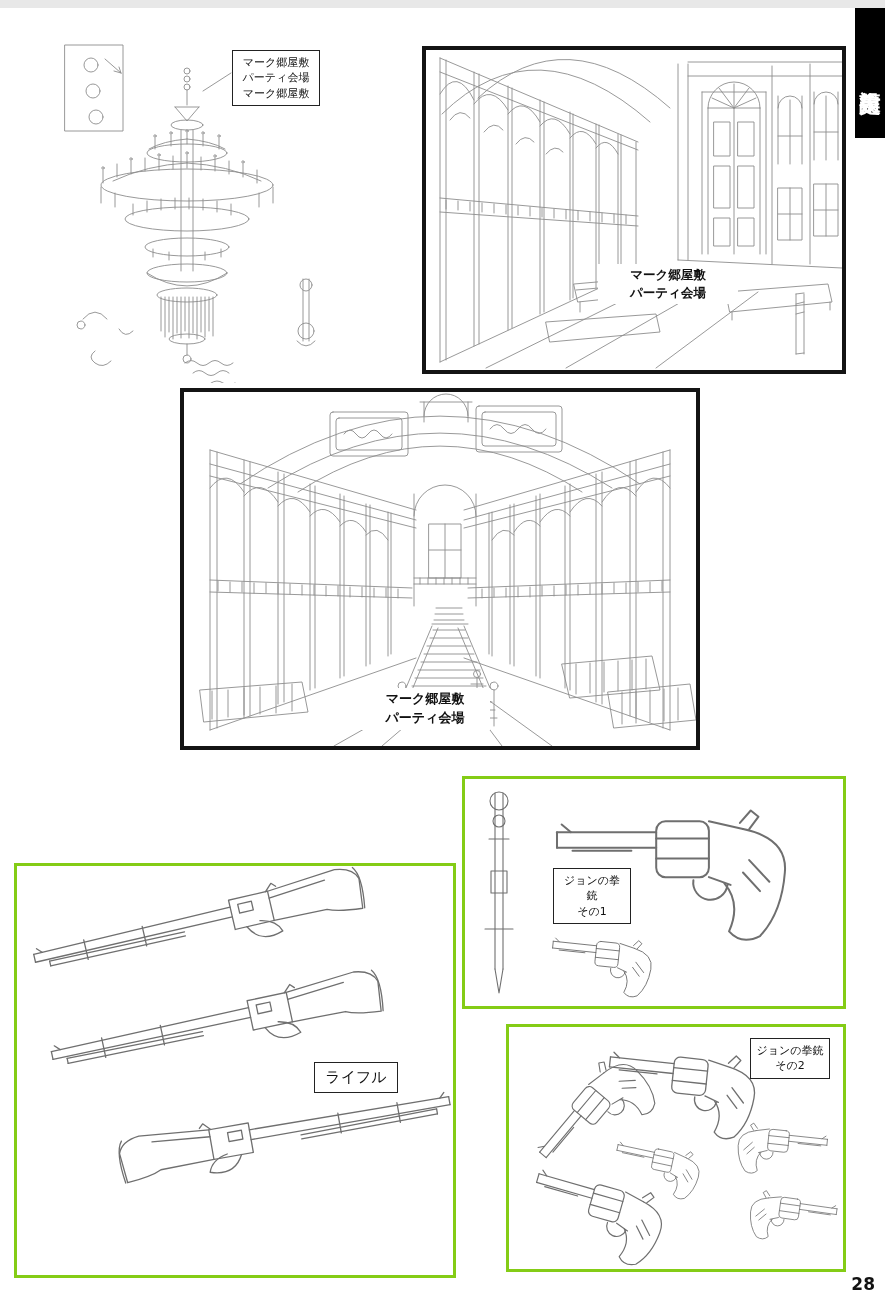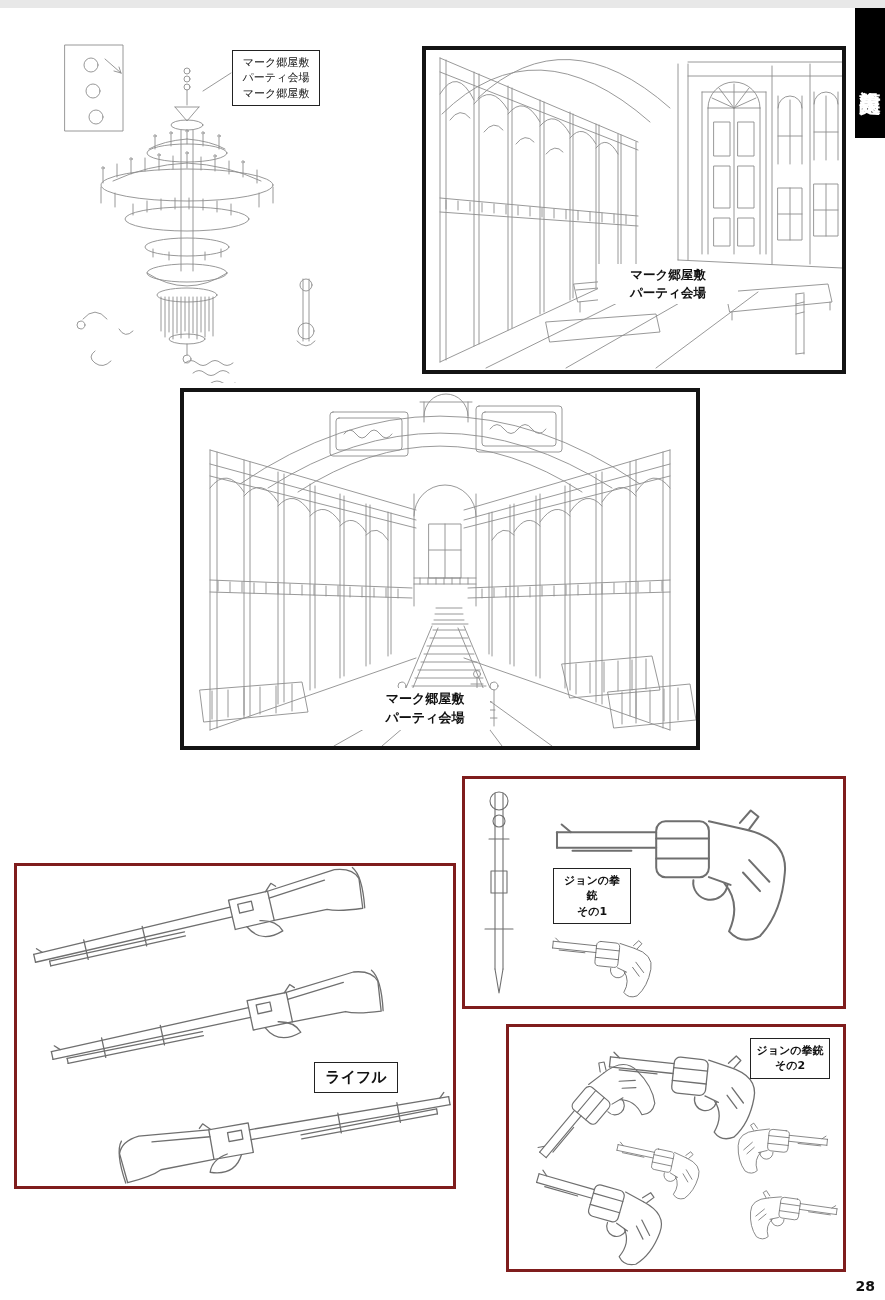--- a/index.html
+++ b/index.html
@@ -12,21 +12,21 @@
     overflow: hidden;
     font-family: "DejaVu Sans", sans-serif;
     color: #111;
   }
   .abs { position: absolute; }
   .panel {
     position: absolute;
     background: #fff;
   }
   .panel.thick { border: 4px solid #141414; }
-  .panel.thin  { border: 3px solid #7f1d1d; font-weight: bold; }
+  .panel.thin  { border: 3px solid #84cc16; }
   .panel svg { position: absolute; left: 0; top: 0; }
   .label-box {
     position: absolute;
     background: #fff;
     border: 1px solid #222;
     text-align: center;
     font-size: 11px;
     line-height: 1.4;
     padding: 4px 5px;
   }
@@ -50,21 +50,21 @@
     font-size: 21px;
     font-weight: 600;
     display: flex;
     align-items: center;
     justify-content: center;
     padding-top: 4px;
   }
   .page-number {
     position: absolute;
     right: 10px; bottom: 14px;
-    font-size: 14px;
+    font-size: 17px;
     font-weight: bold;
   }
   .bottom-bar {
     position: absolute;
     left: 0; right: 0; bottom: 0;
     height: 8px;
     background: #000;
   }
   .sketch { stroke-linecap: round; stroke-linejoin: round; }
 </style>
@@ -291,21 +291,21 @@
       </g>
       <use href="#revolver" transform="translate(92,16) scale(1.55)"></use>
       <use href="#revolver" transform="translate(90,146) rotate(6) scale(0.68)"></use>
     </svg>
     <div class="label-box" style="left:88px; top:89px; width:78px;">
       <div>ジョンの拳銃</div>
       <div>その1</div>
     </div>
   </div>
 
-  <div class="panel thin" style="left:14px; top:855px; width:442px; height:326px;">
+  <div class="panel thin" style="left:14px; top:855px; width:442px; height:415px;">
     <svg width="436" height="320" viewBox="0 0 436 320">
       <defs>
         <g id="rifle" fill="none" stroke="#6f6f6f" stroke-width="1.3" stroke-linecap="round" stroke-linejoin="round">
           <line x1="0" y1="21" x2="0" y2="29"></line>
           <line x1="0" y1="21" x2="202" y2="19"></line>
           <line x1="0" y1="29" x2="202" y2="29"></line>
           <line x1="14" y1="31" x2="152" y2="33"></line>
           <line x1="14" y1="36" x2="152" y2="37"></line>
           <line x1="14" y1="31" x2="14" y2="36"></line>
           <line x1="52" y1="18" x2="52" y2="38"></line>

